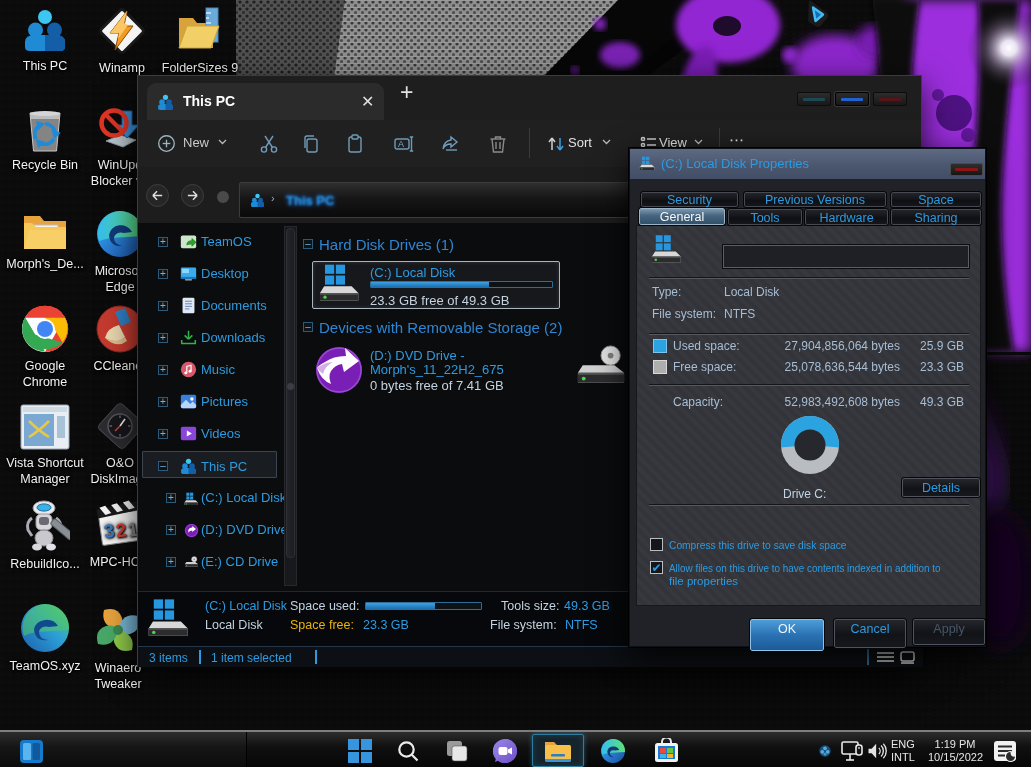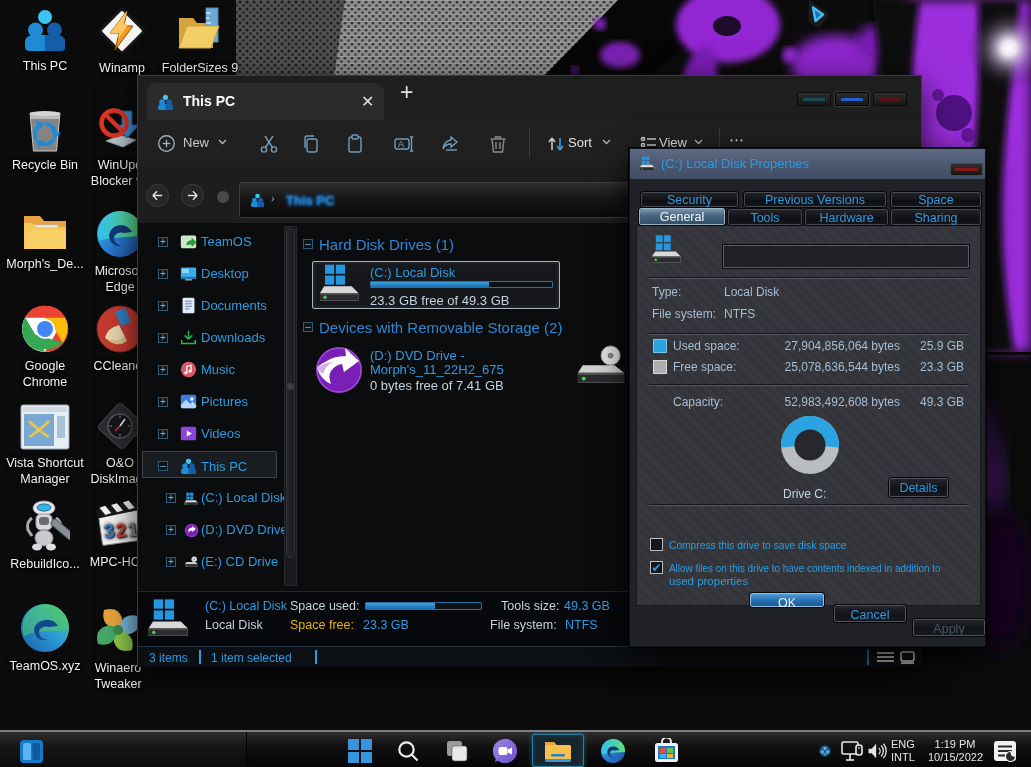--- a/index.html
+++ b/index.html
@@ -694,31 +694,31 @@
     <span class="plab" style="left:43px;top:246px">Capacity:</span>
     <span class="plab" style="left:0;top:246px;width:270px;text-align:right">52,983,492,608 bytes</span>
     <span class="plab" style="left:0;top:246px;width:334px;text-align:right">49.3 GB</span>
 
     <svg width="62" height="62" viewBox="0 0 62 62" style="position:absolute;left:149px;top:265px">
       <circle cx="31" cy="31" r="29" fill="#b9bdc1"></circle>
       <path d="M31,31 L2.1,33.5 A29,29 0 1 1 59.9,33.5 Z" fill="#2ba3e0"></path>
       <circle cx="31" cy="31" r="15.5" fill="#26282d"></circle>
     </svg>
     <span class="plab" style="left:153px;top:338px;color:#c2d4e4">Drive C:</span>
-    <div class="pbtn" style="left:259px;top:329px;width:59px;height:19px;line-height:18px">Details</div>
+    <div class="pbtn" style="left:272px;top:329px;width:78px;height:19px;line-height:18px">Details</div>
     <div class="psep" style="left:19px;top:355px;width:320px"></div>
     <div class="chk" style="left:20px;top:389px"></div>
     <span class="plab" style="left:39px;top:390px;color:#2d9be0;font-size:11.5px;white-space:nowrap;transform:scaleX(.89);transform-origin:0 0">Compress this drive to save disk space</span>
     <div class="chk" style="left:20px;top:412px;color:#2d9be0;font-size:12px;text-align:center;line-height:12px">✔</div>
     <span class="plab" style="left:39px;top:413px;color:#2d9be0;font-size:11.5px;white-space:nowrap;display:block;transform:scaleX(.86);transform-origin:0 0">Allow files on this drive to have contents indexed in addition to</span>
-    <span class="plab" style="left:39px;top:426px;color:#2d9be0;font-size:11.5px">used properties</span>
-
-    <div class="pbtn" style="left:120px;top:444px;width:74px;height:14px;line-height:19px;background:linear-gradient(#4e9cd8,#2a72b4 50%,#1d5a96);border-color:#8fc2e8;color:#eaf4fc">OK</div>
-    <div class="pbtn" style="left:204px;top:456px;width:72px;height:17px;line-height:19px">Cancel</div>
-    <div class="pbtn" style="left:283px;top:470px;width:72px;height:17px;line-height:19px;color:#47566a">Apply</div>
+    <span class="plab" style="left:39px;top:426px;color:#2d9be0;font-size:11.5px">file properties</span>
+
+    <div class="pbtn" style="left:120px;top:470px;width:74px;height:32px;line-height:19px;background:linear-gradient(#4e9cd8,#2a72b4 50%,#1d5a96);border-color:#8fc2e8;color:#eaf4fc">OK</div>
+    <div class="pbtn" style="left:204px;top:470px;width:72px;height:29px;line-height:19px">Cancel</div>
+    <div class="pbtn" style="left:283px;top:470px;width:72px;height:26px;line-height:19px;color:#47566a">Apply</div>
   </div>
 
   <div id="taskbar">
     <div style="position:absolute;left:0;top:0;width:247px;height:37px;background:linear-gradient(#2c2c2c,#161616 40%,#0a0a0a);border-right:1px solid #000"></div>
 
     <svg width="23" height="23" viewBox="0 0 23 23" style="position:absolute;left:20px;top:8px">
       <rect x="0" y="0" width="23" height="23" rx="4" fill="#1879c8"></rect>
       <rect x="3" y="3" width="8" height="17" rx="1.5" fill="#5ab4ee"></rect>
       <rect x="12.5" y="3" width="7.5" height="17" rx="1.5" fill="#0e5a9c"></rect>
     </svg>

